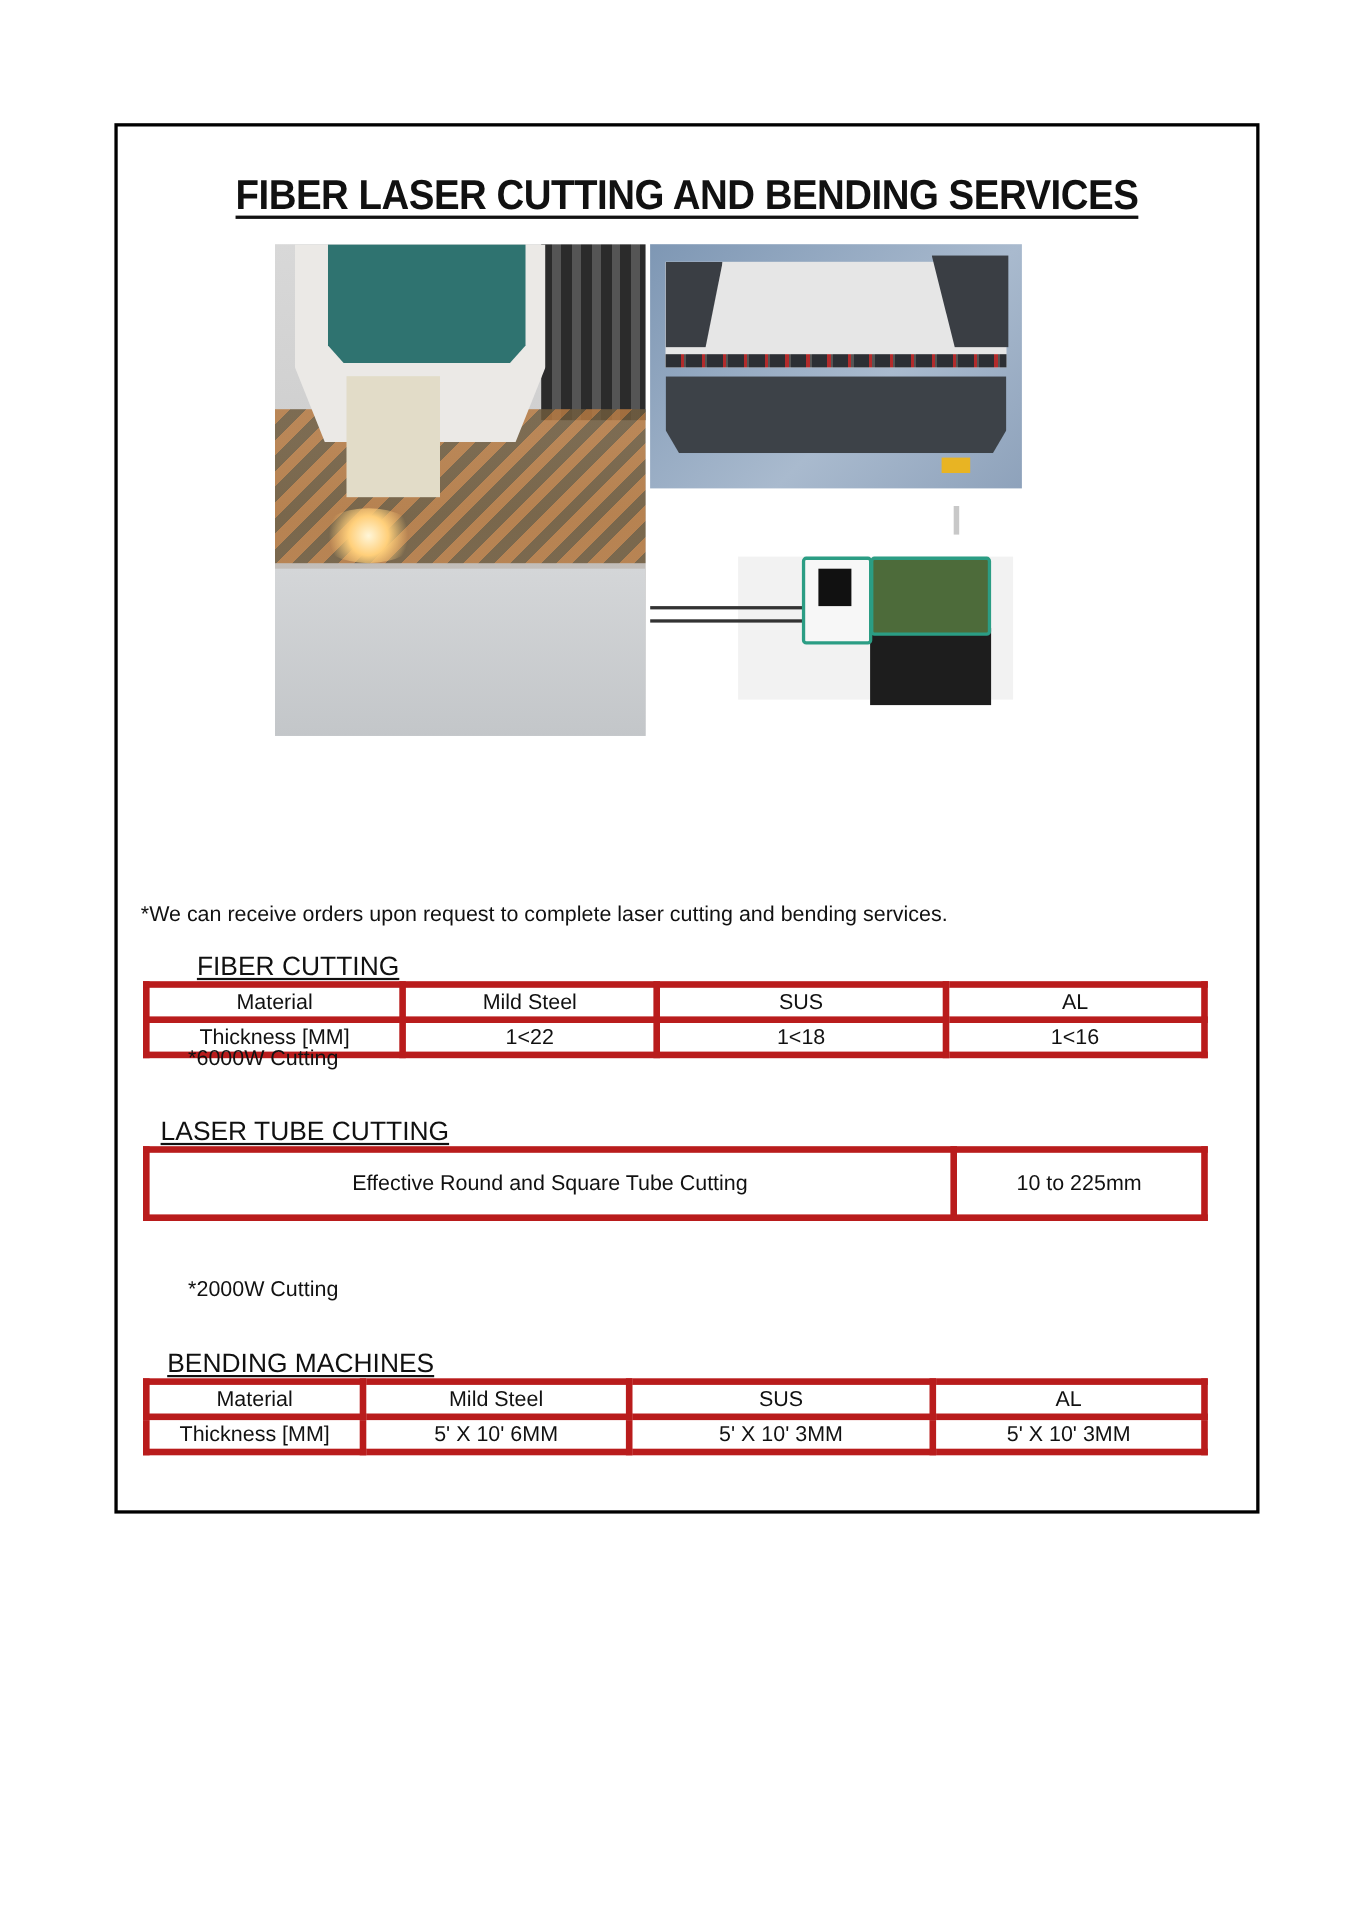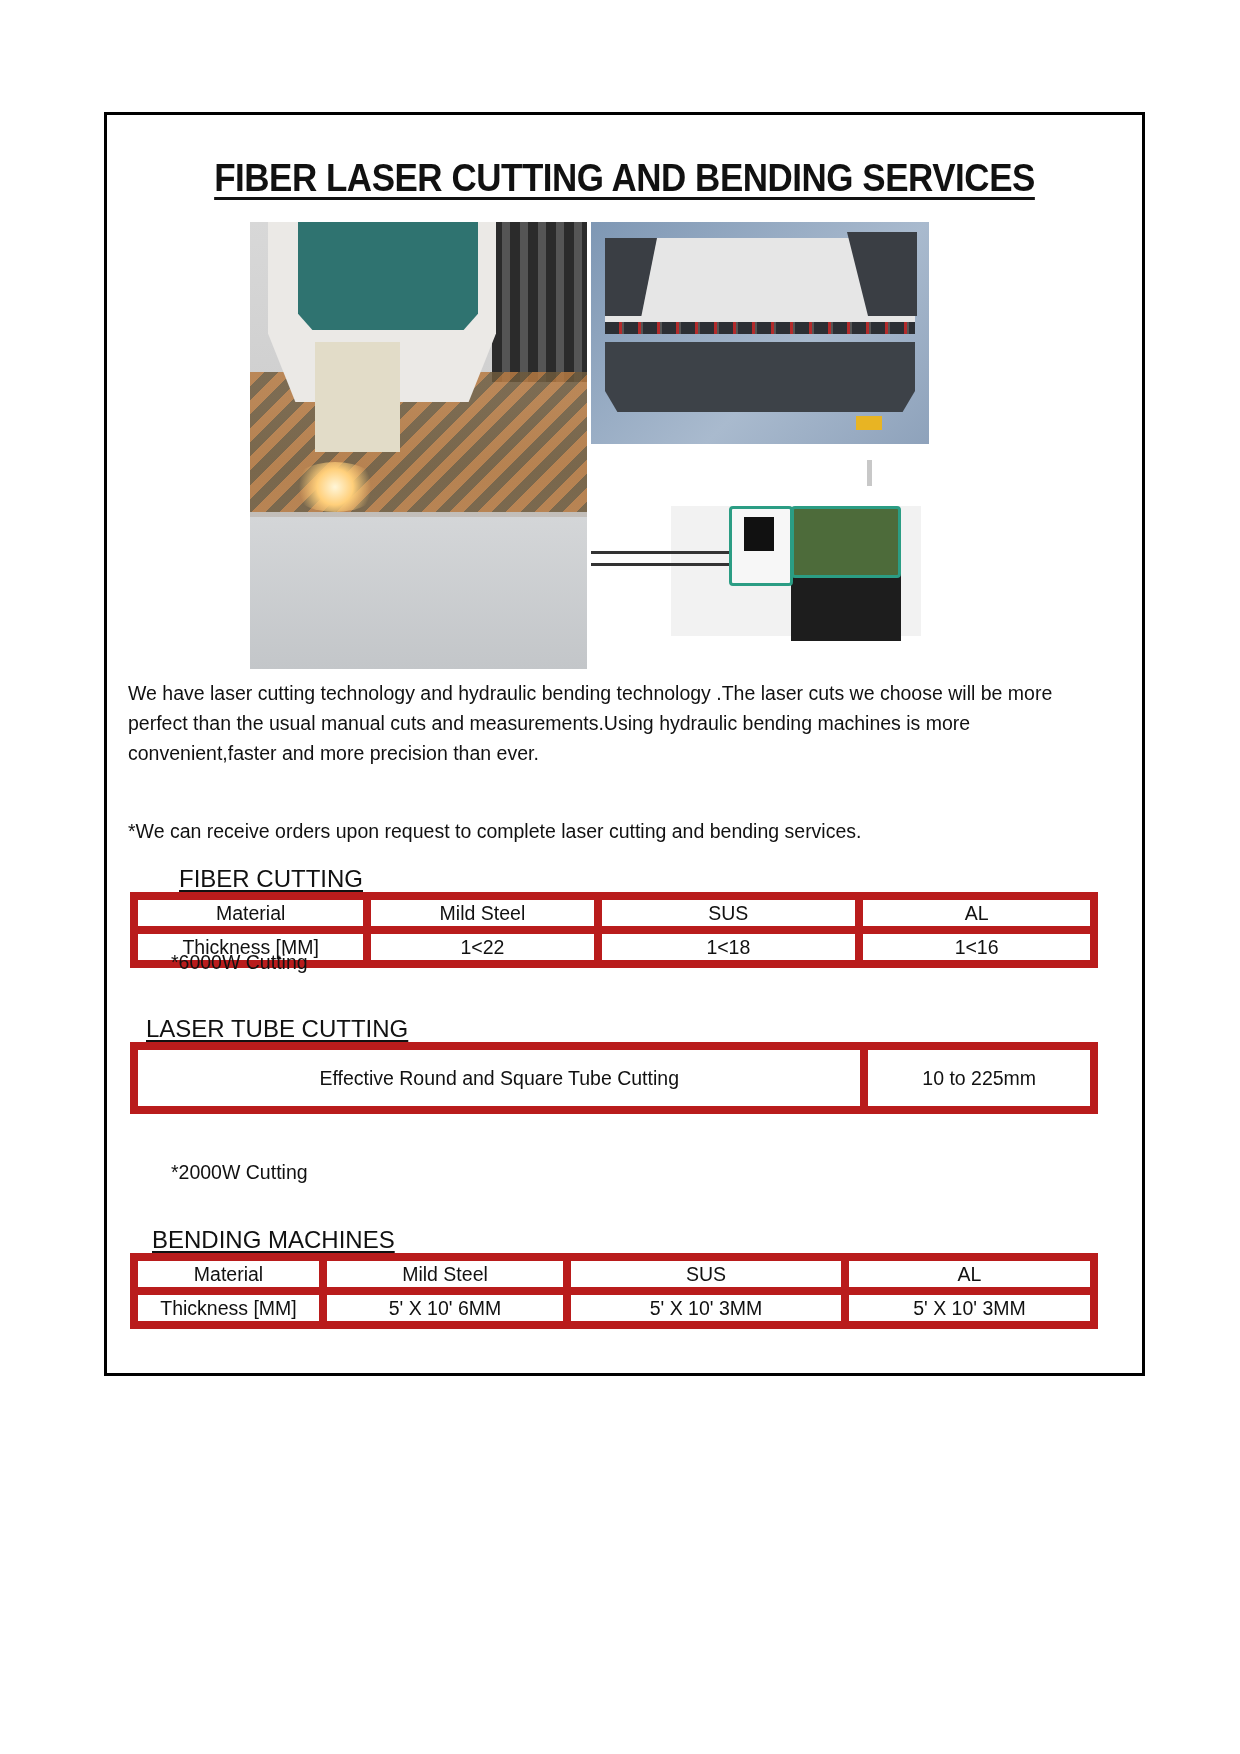--- a/index.html
+++ b/index.html
@@ -32,21 +32,21 @@
     .p3 .window { position:absolute; left:200px; top:60px; width:104px; height:66px; border:3px solid #2b9d84; background:#4d6b3a; border-radius:4px; }
     .p3 .base { position:absolute; left:200px; top:125px; width:110px; height:70px; background:#1d1d1d; }
     .p3 .rail { position:absolute; left:0; top:105px; width:160px; height:3px; background:#333; box-shadow: 0 12px 0 #333; }
     .p3 .beacon { position:absolute; left:276px; top:14px; width:5px; height:26px; background:#c8c8c8; }
     .para { position: absolute; left: 21px; width: 980px; font-size: 19.5px; line-height: 30px; }
     .para1 { top: 563px; }
     .para2 { top: 701px; }
     .sec { position: absolute; font-size: 24px; text-decoration: underline; text-underline-offset: 3px; }
     .note { position: absolute; font-size: 19.5px; }
     table.grid { position: absolute; left: 23px; width: 968px; border-collapse: collapse; font-size: 19.5px; }
-    table.grid td { border: 8px solid #b91c1c; text-align: center; padding: 0; line-height: 26px; }
+    table.grid td { border: 6px solid #b91c1c; text-align: center; padding: 0; line-height: 26px; }
     .c1 { width: 236px; } .c2 { width: 236px; } .c3 { width: 270px; } .c4 { width: 241px; }
   </style>
 </head>
 <body>
 
 <div class="frame">
 
   <div class="title">FIBER LASER CUTTING AND BENDING SERVICES</div>
 
   <div class="photo p1">
@@ -72,21 +72,20 @@
     <div class="beacon"></div>
     <div class="cab"></div>
     <div class="rail"></div>
     <div class="base"></div>
     <div class="screen">
         <i></i>
       </div>
     <div class="window"></div>
   </div>
 
-  <div class="para para1">We have laser cutting technology and hydraulic bending technology .The laser cuts we choose will be more perfect than the usual manual cuts and measurements.Using hydraulic bending machines is more convenient,faster and more precision than ever.</div>
   <div class="para para2">*We can receive orders upon request to complete laser cutting and bending services.</div>
 
   <div class="sec" style="left:72px; top:750px;">FIBER CUTTING</div>
   <table class="grid" style="top:777px;">
     <tbody>
         <tr>
       <td class="c1">Material</td>
       <td class="c2">Mild Steel</td>
       <td class="c3">SUS</td>
       <td class="c4">AL</td>

